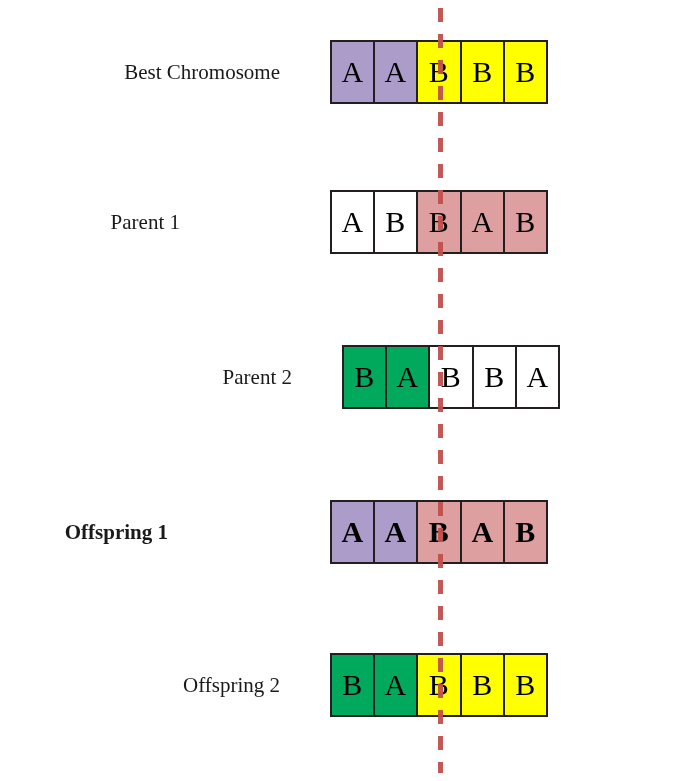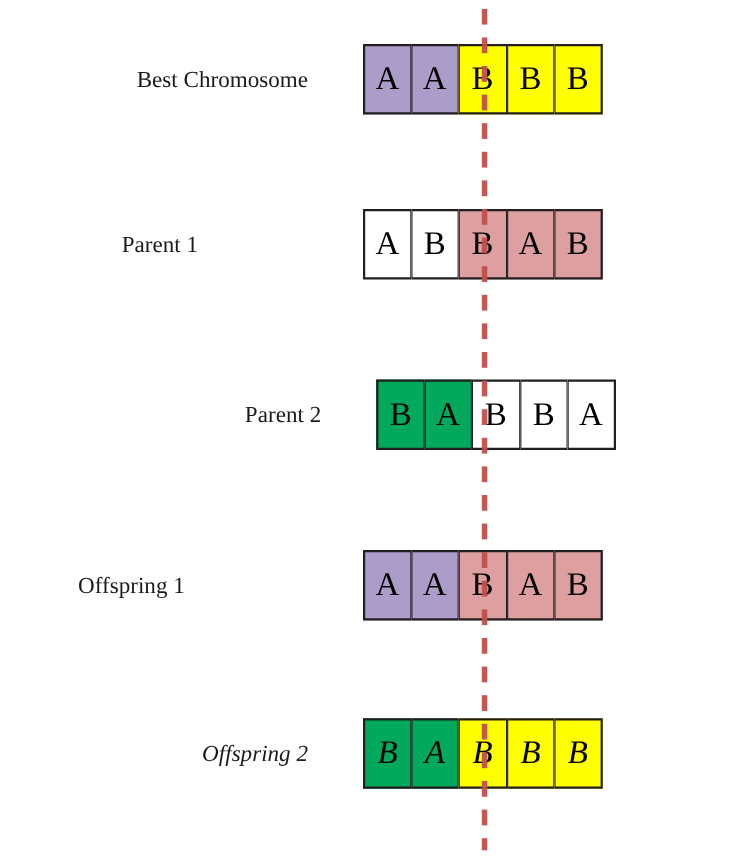--- a/index.html
+++ b/index.html
@@ -110,31 +110,31 @@
       <div class="row" style="top: 345px; left: 12px; width: 674px;">
         <div class="row-label">Parent 2</div>
         <div class="chromosome">
           <div class="gene" style="background: rgb(0, 169, 92);">B</div>
           <div class="gene" style="background: rgb(0, 169, 92);">A</div>
           <div class="gene" style="background: rgb(255, 255, 255);">B</div>
           <div class="gene" style="background: rgb(255, 255, 255);">B</div>
           <div class="gene" style="background: rgb(255, 255, 255);">A</div>
         </div>
       </div>
-      <div class="row" style="top: 500px; left: 0px; width: 562px;">
+      <div class="row" style="top: 500px; left: 0px; width: 562px; font-weight: bold;">
         <div class="row-label">Offspring 1</div>
         <div class="chromosome">
           <div class="gene" style="background: rgb(171, 156, 201);">A</div>
           <div class="gene" style="background: rgb(171, 156, 201);">A</div>
           <div class="gene" style="background: rgb(221, 159, 159);">B</div>
           <div class="gene" style="background: rgb(221, 159, 159);">A</div>
           <div class="gene" style="background: rgb(221, 159, 159);">B</div>
         </div>
       </div>
-      <div class="row" style="top: 653px; left: 0px; width: 674px; font-style: italic;">
+      <div class="row" style="top: 653px; left: 0px; width: 674px;">
         <div class="row-label">Offspring 2</div>
         <div class="chromosome">
           <div class="gene" style="background: rgb(0, 169, 92);">B</div>
           <div class="gene" style="background: rgb(0, 169, 92);">A</div>
           <div class="gene" style="background: rgb(255, 255, 0);">B</div>
           <div class="gene" style="background: rgb(255, 255, 0);">B</div>
           <div class="gene" style="background: rgb(255, 255, 0);">B</div>
         </div>
       </div>
     </div>

